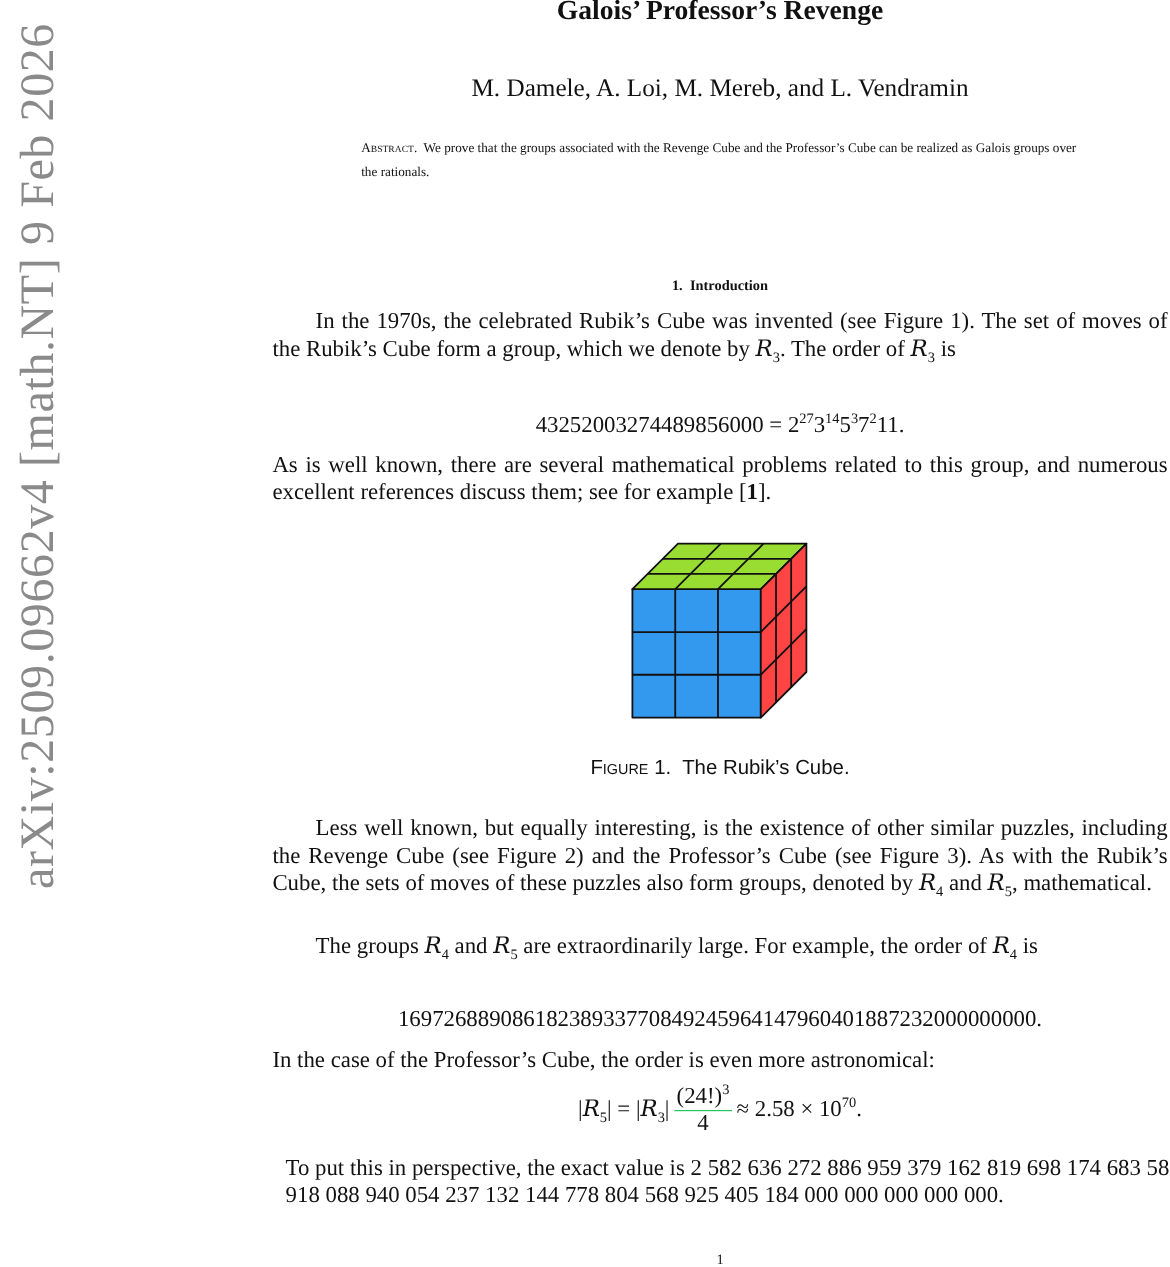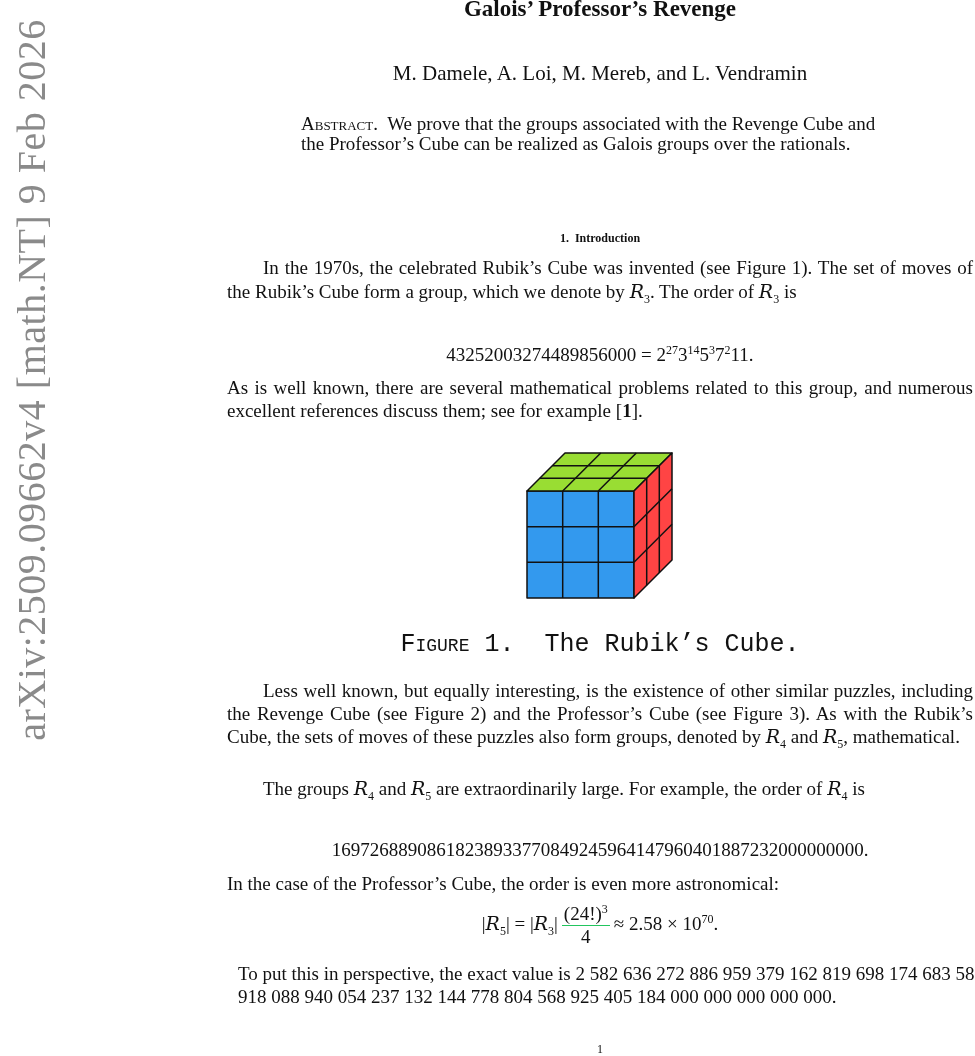--- a/index.html
+++ b/index.html
@@ -23,21 +23,21 @@
   .title {
     left: 227px; width: 746px; top: -4px;
     font-family: "Liberation Serif", serif; font-weight: bold; font-size: 23px;
   }
   .authors {
     left: 227px; width: 746px; top: 61px;
     font-family: Liberation Serif, serif; font-size: 21px;
   }
   .abstract {
     left: 301px; width: 600px; top: 114px;
-    font-family: "Liberation Serif", serif; font-size: 19px; line-height: 20px;
+    font-family: "Liberation Serif", serif; font-size: 11px; line-height: 20px;
   }
   .sc { font-variant: small-caps; }
   .section {
     left: 227px; width: 746px; top: 231px;
     font-family: "Liberation Serif", serif; font-weight: bold; font-size: 12px;
   }
   .para {
     left: 227px; width: 746px;
     font-family: "Liberation Serif", serif; font-size: 19px; line-height: 22.5px;
     text-align: justify;
@@ -45,21 +45,21 @@
   .indent { text-indent: 36px; }
   .math-display {
     left: 227px; width: 746px;
     font-family: "Liberation Serif", serif; font-size: 19px; text-align: center;
   }
   .calR { font-family: "DejaVu Serif", serif; font-style: italic; }
   sub, sup { font-size: 12px; line-height: 0; }
   .fig { left: 510px; top: 445px; width: 180px; height: 165px; }
   .caption {
     left: 227px; width: 746px; top: 630px;
-    font-family: Liberation Mono, monospace; font-size: 25px;
+    font-family: Liberation Sans, sans-serif; font-size: 17px;
   }
   .frac {
     display: inline-block; vertical-align: middle; text-align: center; margin: 0 4px;
   }
   .frac .num { display: block; border-bottom: 1px solid #22c55e; padding: 0 2px; }
   .frac .den { display: block; }
   .pagenum {
     left: 227px; width: 746px; top: 1042px;
     font-family: "Liberation Serif", serif; font-size: 12px; text-align: center;
   }

